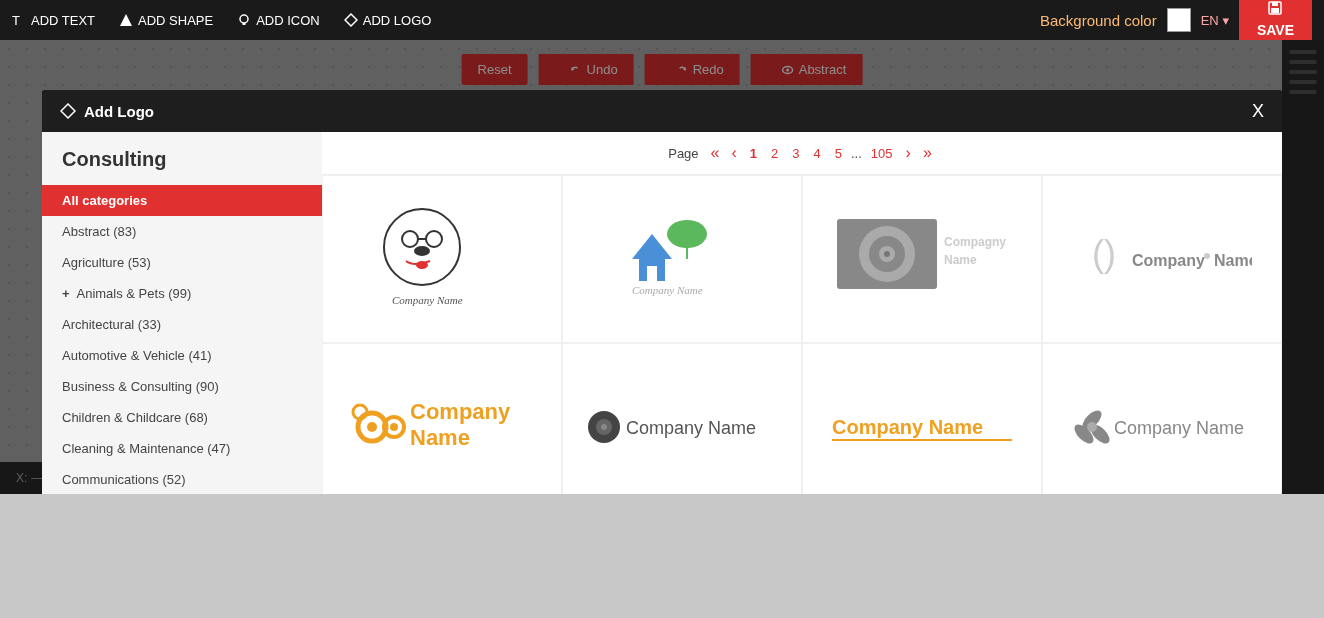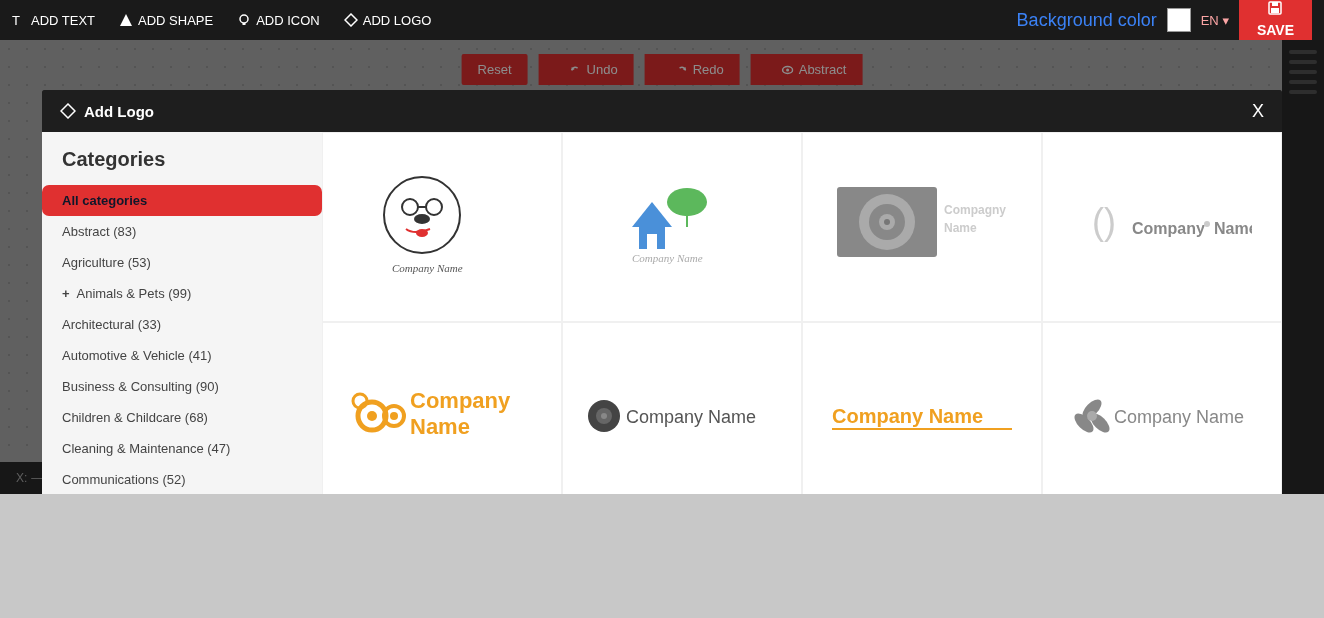--- a/index.html
+++ b/index.html
@@ -32,21 +32,21 @@
       background: none;
       border: none;
     }
     .toolbar-btn svg { width: 14px; height: 14px; fill: #fff; }
     .toolbar-right {
       margin-left: auto;
       display: flex;
       align-items: center;
       gap: 10px;
     }
-    .bg-color-label { color: #3b82f6; font-size: 18px; }
+    .bg-color-label { color: #fdba74; font-size: 15px; }
     .bg-color-box {
       width: 24px; height: 24px;
       background: #fff;
       border: 1px solid #999;
       display: inline-block;
     }
     .lang-selector {
       color: #fca5a5;
       font-size: 13px;
       background: none;
@@ -197,23 +197,22 @@
       padding: 0 20px 14px;
     }
     .category-item {
       padding: 8px 20px;
       font-size: 13px;
       color: #444;
       cursor: pointer;
     }
     .category-item.active {
       background: #e03030;
-      color: #0f172a;
+      color: #ffffff;
       font-weight: bold;
-      border-radius: 7px;
     }
     .category-item .plus {
       margin-right: 4px;
       font-weight: bold;
     }
 
     
     .logo-grid-area {
       flex: 1;
       background: #fff;
@@ -417,36 +416,50 @@
         <svg width="16" height="16" viewBox="0 0 16 16">
           <polygon points="8,1 15,8 8,15 1,8" fill="none" stroke="white" stroke-width="1.5"></polygon>
         </svg>
         <span class="modal-title">Add Logo</span>
         <button class="modal-close">X</button>
       </div>
 
       <div class="modal-body">
 
         <div class="sidebar">
-          <div class="sidebar-title">Categories</div>
+          <div class="sidebar-title">Consulting</div>
 
           <div class="category-item active">All categories</div>
           <div class="category-item">Abstract (83)</div>
           <div class="category-item">Agriculture (53)</div>
           <div class="category-item"><span class="plus">+</span> Animals &amp; Pets (99)</div>
           <div class="category-item">Architectural (33)</div>
           <div class="category-item">Automotive &amp; Vehicle (41)</div>
           <div class="category-item">Business &amp; Consulting (90)</div>
           <div class="category-item">Children &amp; Childcare (68)</div>
           <div class="category-item">Cleaning &amp; Maintenance (47)</div>
           <div class="category-item">Communications (52)</div>
         </div>
 
         <div class="logo-grid-area">
 
+          <div class="pagination">
+            <span class="page-text">Page</span>
+            <button class="page-nav">«</button>
+            <button class="page-nav">‹</button>
+            <span class="page-num active">1</span>
+            <span class="page-num">2</span>
+            <span class="page-num">3</span>
+            <span class="page-num">4</span>
+            <span class="page-num">5</span>
+            <span class="page-dots">...</span>
+            <span class="page-num">105</span>
+            <button class="page-nav">›</button>
+            <button class="page-nav">»</button>
+          </div>
 
           <div class="logo-grid">
 
             <div class="logo-cell">
               <div class="logo-svg-container">
                 <svg width="160" height="120" viewBox="0 0 160 120">
                   <circle cx="60" cy="48" r="38" fill="none" stroke="#333" stroke-width="2"></circle>
                   <circle cx="48" cy="40" r="8" fill="none" stroke="#333" stroke-width="2"></circle>
                   <circle cx="72" cy="40" r="8" fill="none" stroke="#333" stroke-width="2"></circle>
                   <line x1="56" y1="40" x2="64" y2="40" stroke="#333" stroke-width="2"></line>

